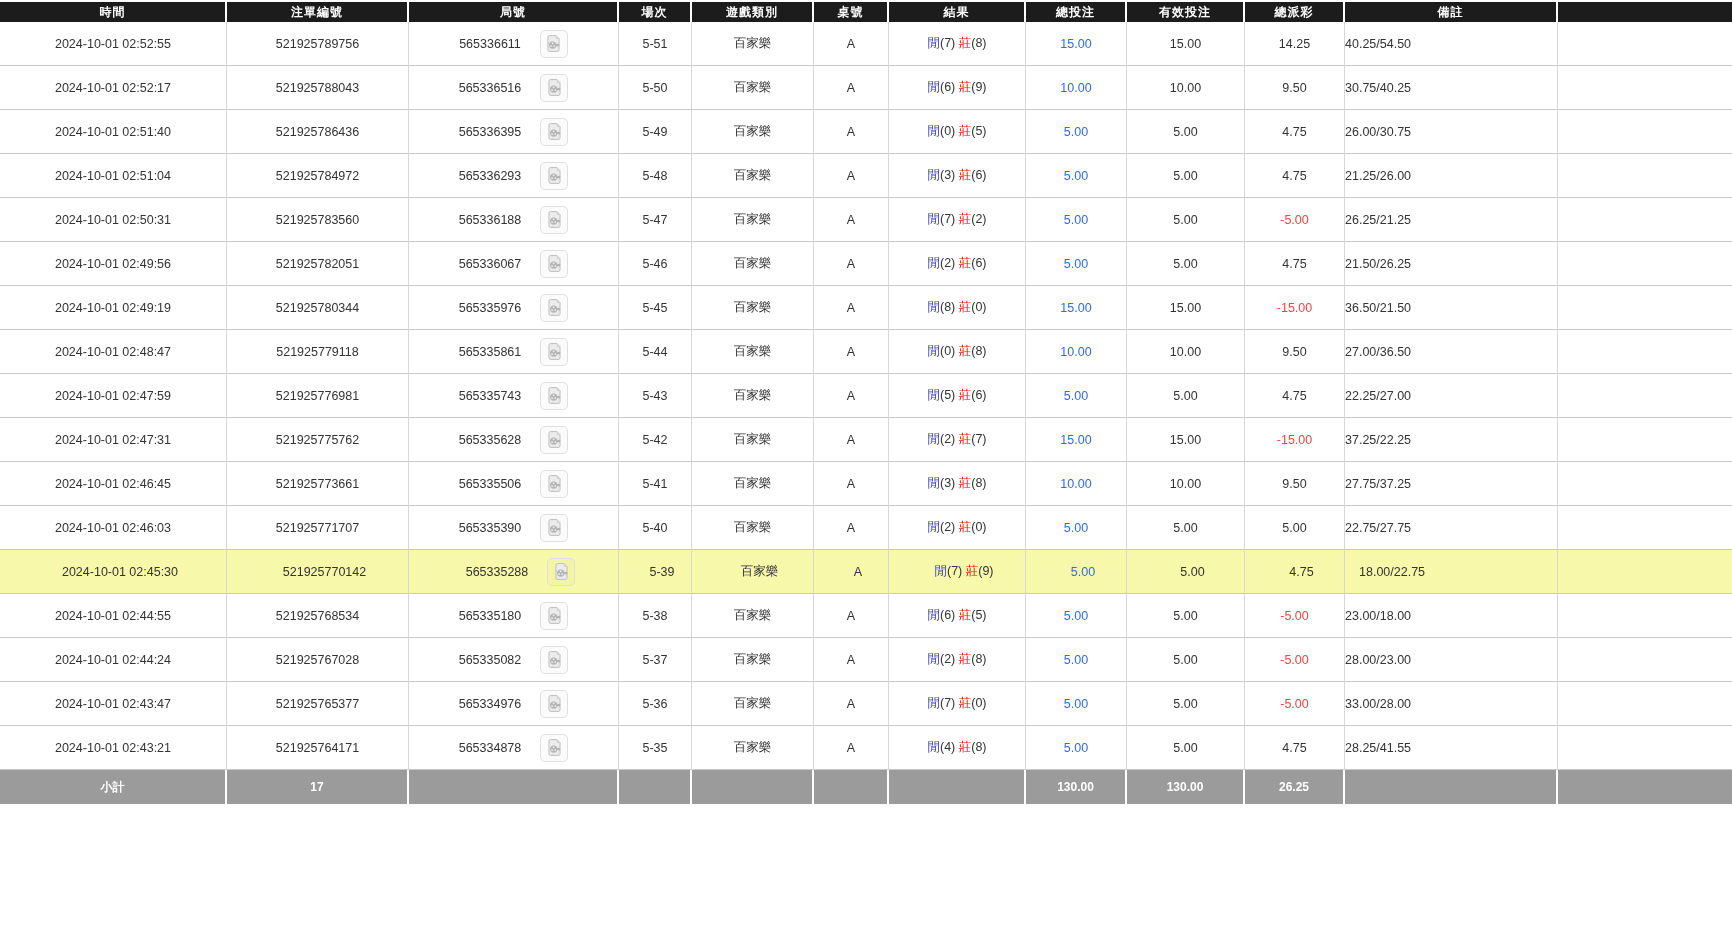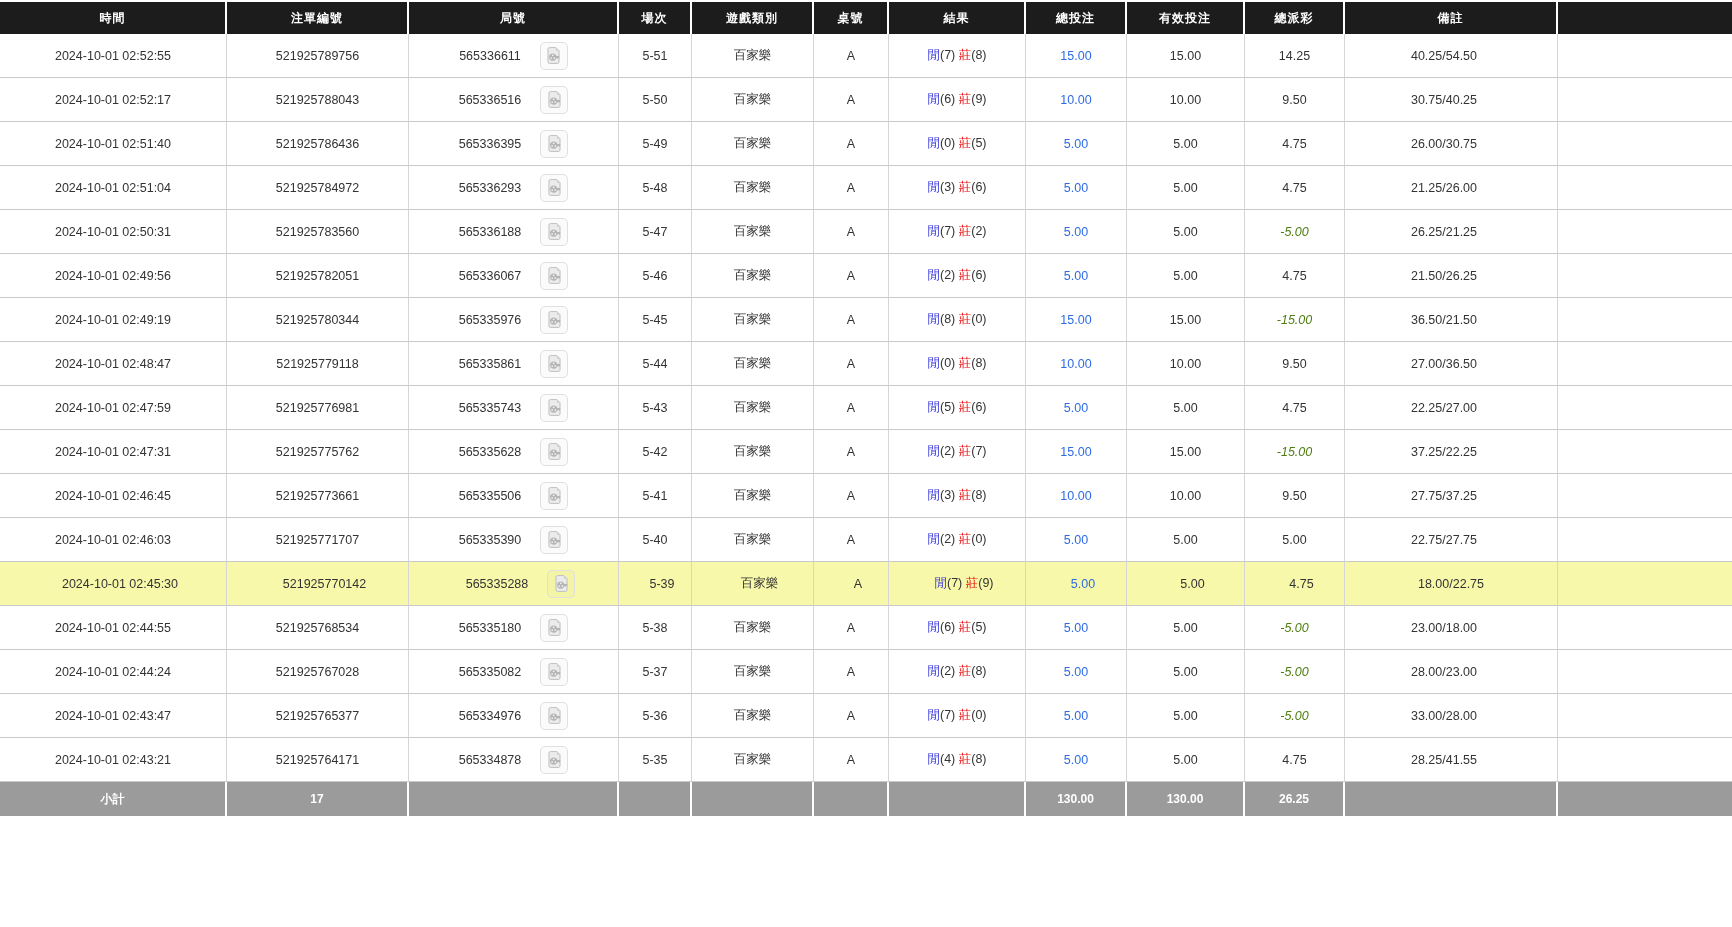--- a/index.html
+++ b/index.html
@@ -14,54 +14,54 @@
     width: 1732px;
     border-collapse: separate;
     border-spacing: 0;
     table-layout: fixed;
   }
   thead th {
     background: #1c1c1c;
     color: #ffffff;
     font-size: 12px;
     font-weight: bold;
-    height: 32px;
+    height: 20px;
     text-align: center;
     vertical-align: middle;
     border-right: 2px solid #ffffff;
     letter-spacing: 1px;
   }
   thead th:last-child { border-right: none; }
   tbody td {
     height: 44px;
     background: #ffffff;
     color: #333333;
     font-size: 12.5px;
     text-align: center;
     vertical-align: middle;
     border-right: 1px solid #d6d6d6;
     border-bottom: 1px solid #c9c9c9;
     white-space: nowrap;
   }
   tbody td:last-child { border-right: none; }
   tbody tr.highlight td { background: #f8f8aa; padding-left: 14px; }
-  td.remark-cell { text-align: center; padding-right: 14px; }
+  td.remark-cell { text-align: left; padding-right: 14px; }
   .round-cell .round-inner {
     display: inline-flex; align-items: center; gap: 19px; justify-content: center;
   }
   .video-btn {
     display: inline-flex; align-items: center; justify-content: center;
     width: 28px; height: 28px;
     border: 1px solid #e0e0e0;
     border-radius: 5px;
     background: rgba(0,0,0,0.015);
     cursor: pointer;
   }
   .blue-amt { color: #2e6be6; }
-  .neg { color: #4d7c0f; font-style: italic; }
+  .neg { color: #ef4444; }
   .res-player { color: #3b3bd9; }
   .res-banker { color: #ee1111; }
   .res-num { color: #333333; }
   tfoot td {
     background: #9b9b9b;
     color: #ffffff;
     font-size: 12px;
     font-weight: bold;
     height: 36px;
     text-align: center;

